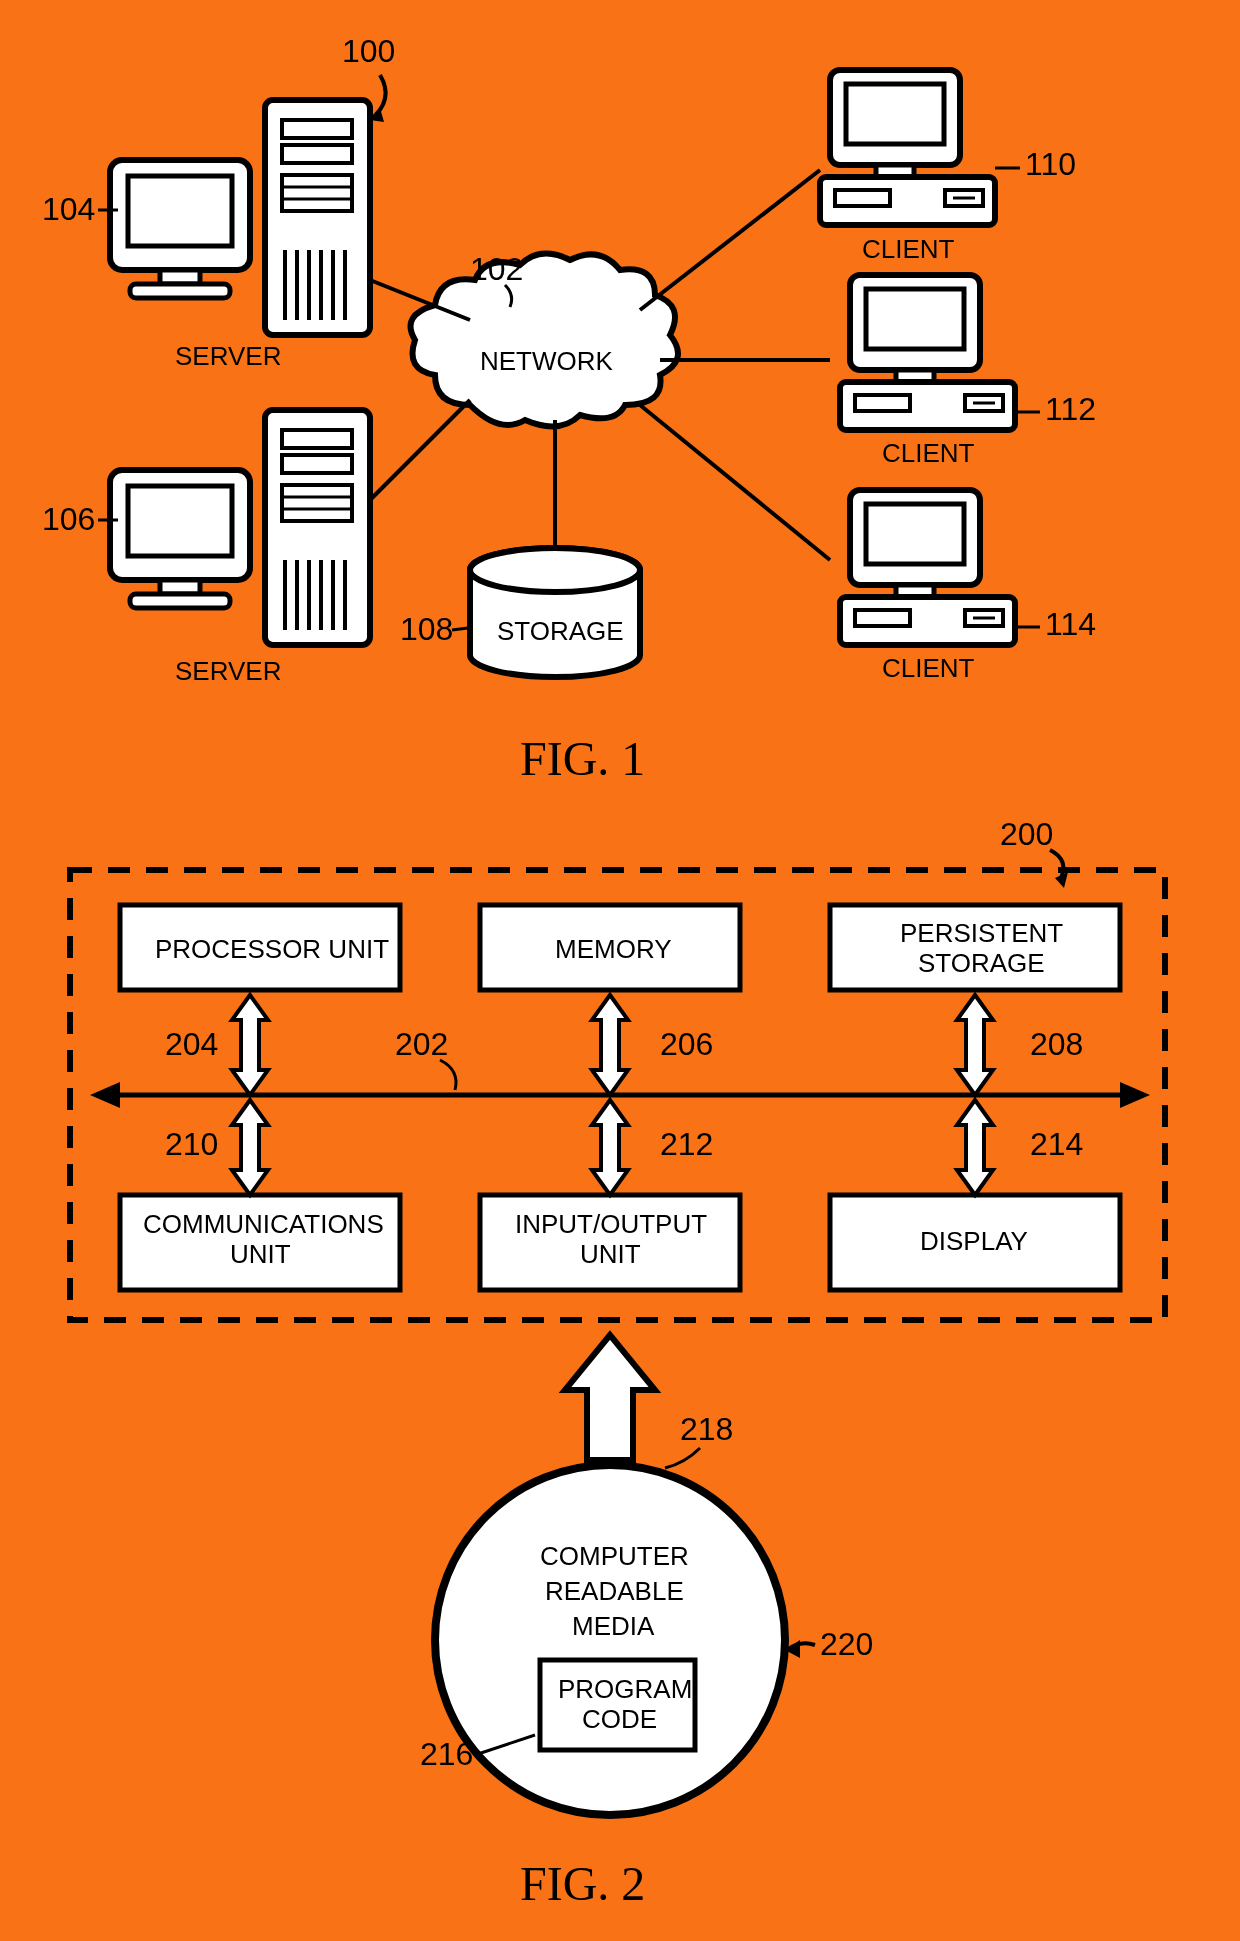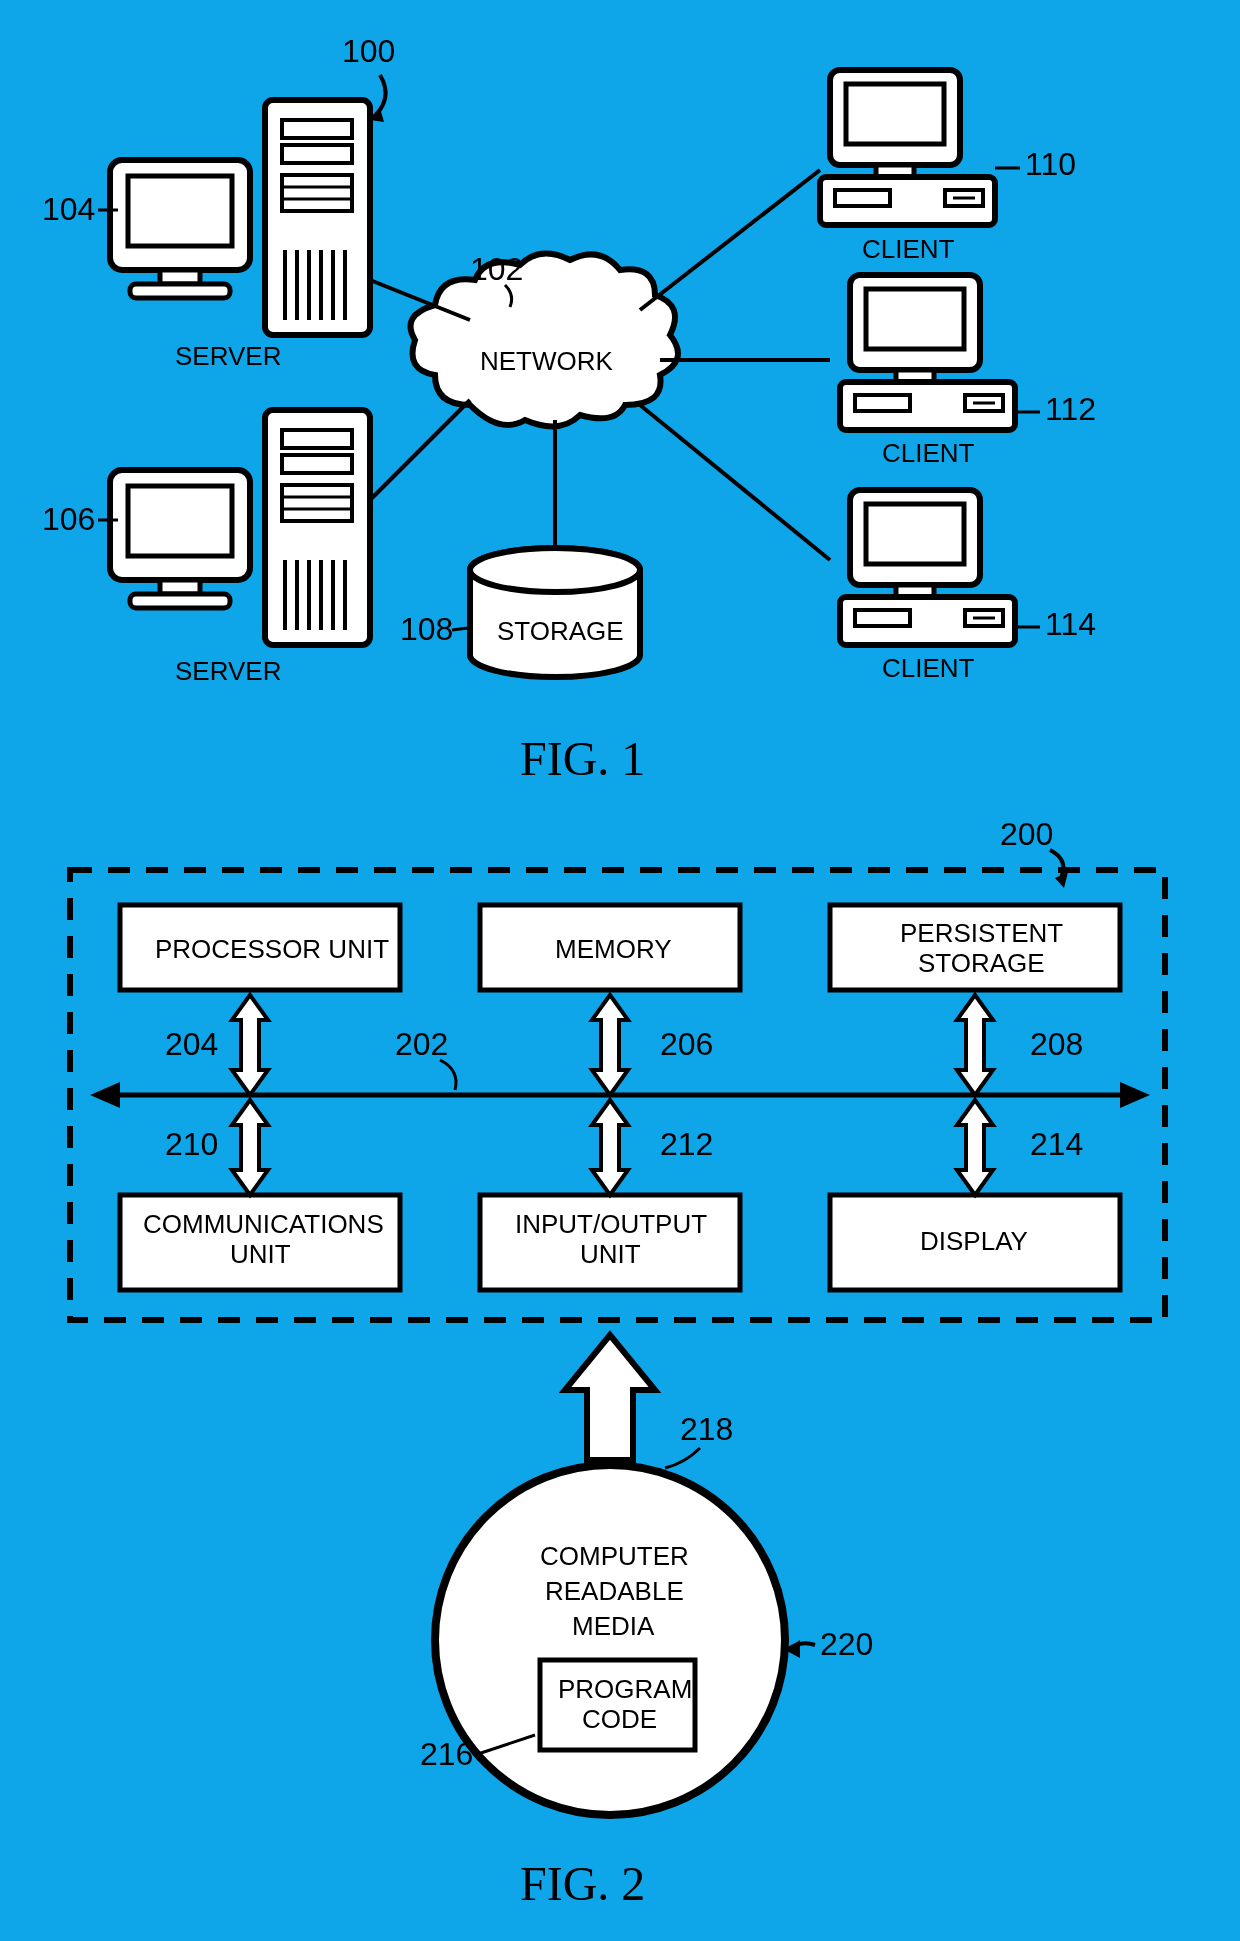--- a/index.html
+++ b/index.html
@@ -1,16 +1,16 @@
 <!DOCTYPE html>
 <html><head>
 <meta charset="utf-8">
 <style>
   html,body{margin:0;padding:0;background:#fff;font-family:Arial,Helvetica,sans-serif}
-  .page{width:1240px;height:1941px;position:relative;background:#0ea5e9}
+  .page{width:1240px;height:1941px;position:relative;background:#f97316}
   svg{position:absolute;top:0;left:0}
   .lbl{font-family:Arial,Helvetica,sans-serif;fill:#000}
   .fig{font-family:'Times New Roman',serif;font-size:48px;fill:#000}
   .num{font-size:32px}
   .blk{font-size:26px}
 </style>
 </head>
 <body>
 <div class="page">
 

